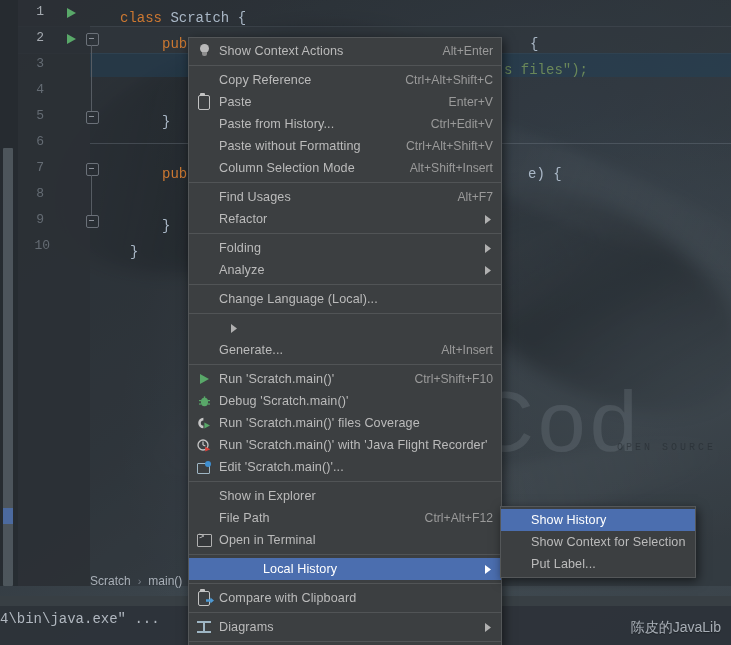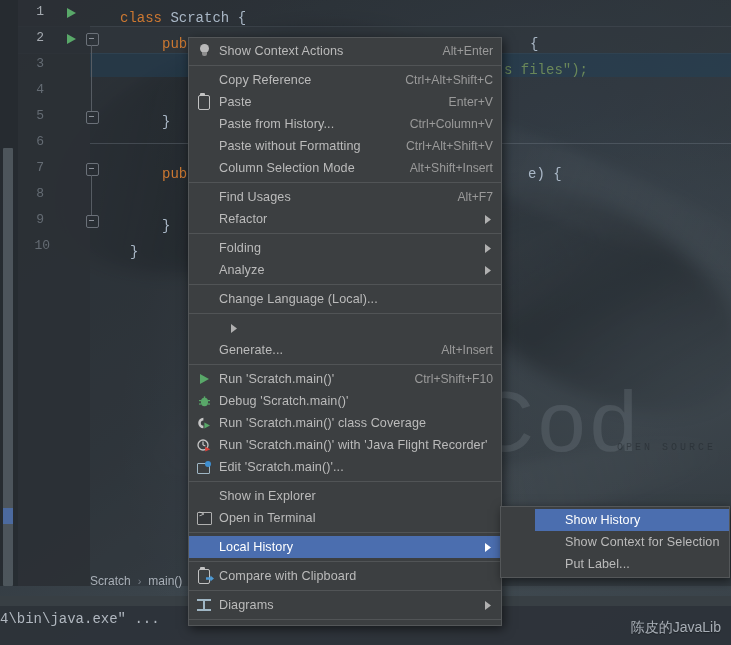--- a/index.html
+++ b/index.html
@@ -102,34 +102,34 @@
     position:absolute;
     background:#3c3f41;
     border:1px solid #545759;
     box-shadow:2px 3px 10px rgba(0,0,0,0.55);
     padding:2px 0;
     font-size:12.6px;
     color:#bbbbbb;
     user-select:none;
   }
   #main-menu{left:188px;top:37px;width:312px;}
-  #sub-menu{left:500px;top:506px;width:194px;padding-left:34px;}
+  #sub-menu{left:500px;top:506px;width:194px;}
 
   .mi{
     position:relative;display:flex;align-items:center;
     height:22px;padding:0 8px 0 0;cursor:default;
   }
   .mi .ic{
     width:30px;min-width:30px;height:22px;display:flex;align-items:center;justify-content:center;
   }
   .mi .lb{flex:1;white-space:nowrap;color:#bbbbbb;letter-spacing:0.1px;}
   .mi .ks{color:#9a9a9a;font-size:12.2px;margin-left:14px;white-space:nowrap;}
   .mi .arw{margin-left:10px;width:10px;display:flex;align-items:center;justify-content:center;}
   .mi .arw svg{display:block;}
-  .mi.sel{background:#4b6eaf;}
+  .mi.sel{background:#4b6eaf;padding-left:44px;}
   .mi.sel .lb,.mi.sel .ks{color:#ffffff;}
   .sep{height:1px;background:#515456;margin:3px 0;}
 
   
   .ico-bulb{width:13px;height:14px;position:relative;}
   .ico-bulb .b{position:absolute;left:2px;top:0;width:9px;height:9px;border-radius:50%;background:#b9b9b9;}
   .ico-bulb .s{position:absolute;left:4px;top:8px;width:5px;height:4px;background:#8d8d8d;border-radius:0 0 2px 2px;}
   .ico-clip{width:10px;height:13px;border:1.6px solid #c2c2c2;border-radius:2px;position:relative;background:#3c3f41;}
   .ico-clip:before{content:"";position:absolute;left:1px;top:-3px;width:5px;height:3px;background:#c2c2c2;border-radius:1px;}
   .ico-clip.plus:after{content:"";position:absolute;left:7px;top:5px;width:8px;height:8px;background:#4e9ad4;
@@ -265,21 +265,21 @@
       <span class="ic">
           <span class="ico-clip"></span>
         </span>
       <span class="lb">Paste</span>
       <span class="ks">Enter+V</span>
     </div>
 
     <div class="mi">
       <span class="ic"></span>
       <span class="lb">Paste from History...</span>
-      <span class="ks">Ctrl+Column+V</span>
+      <span class="ks">Ctrl+Edit+V</span>
     </div>
 
     <div class="mi">
       <span class="ic"></span>
       <span class="lb">Paste without Formatting</span>
       <span class="ks">Ctrl+Alt+Shift+V</span>
     </div>
 
     <div class="mi">
       <span class="ic"></span>
@@ -378,21 +378,21 @@
       <span class="ks"></span>
     </div>
 
     <div class="mi">
       <span class="ic">
           <svg width="14" height="13" viewBox="0 0 14 13">
             <path d="M6.4 0.8 A5.2 5.2 0 1 0 6.4 11.2 L6.4 8.6 A2.6 2.6 0 1 1 6.4 3.4 Z" fill="#c6c6c6"></path>
             <polygon points="7.4,5.4 13,8.4 7.4,11.4" fill="#59a869"></polygon>
           </svg>
         </span>
-      <span class="lb">Run 'Scratch.main()' class Coverage</span>
+      <span class="lb">Run 'Scratch.main()' files Coverage</span>
       <span class="ks"></span>
     </div>
 
     <div class="mi">
       <span class="ic">
           <svg width="14" height="13" viewBox="0 0 14 13">
             <circle cx="6" cy="6" r="5" fill="none" stroke="#c6c6c6" stroke-width="1.3"></circle>
             <line x1="6" y1="6" x2="6" y2="2.6" stroke="#c6c6c6" stroke-width="1.2"></line>
             <line x1="6" y1="6" x2="8.4" y2="7" stroke="#c6c6c6" stroke-width="1.2"></line>
             <polygon points="8.2,7.8 13.4,10.2 8.2,12.6" fill="#d8403a"></polygon>
@@ -414,20 +414,25 @@
     </div>
 
     <div class="sep"></div>
 
     <div class="mi">
       <span class="ic"></span>
       <span class="lb">Show in Explorer</span>
       <span class="ks"></span>
     </div>
 
+    <div class="mi">
+      <span class="ic"></span>
+      <span class="lb">File Path</span>
+      <span class="ks">Ctrl+Alt+F12</span>
+    </div>
 
     <div class="mi">
       <span class="ic">
           <span class="ico-term"></span>
         </span>
       <span class="lb">Open in Terminal</span>
       <span class="ks"></span>
     </div>
 
     <div class="sep"></div>

